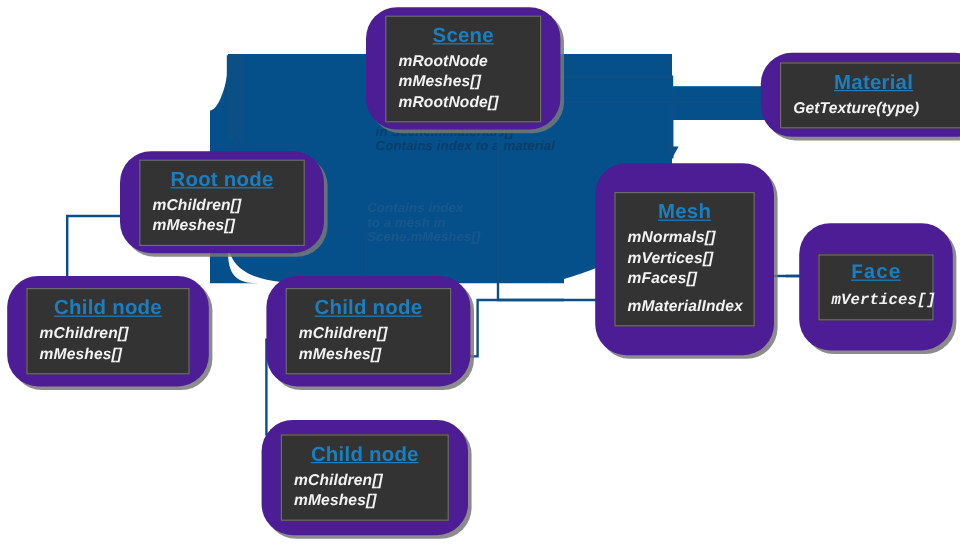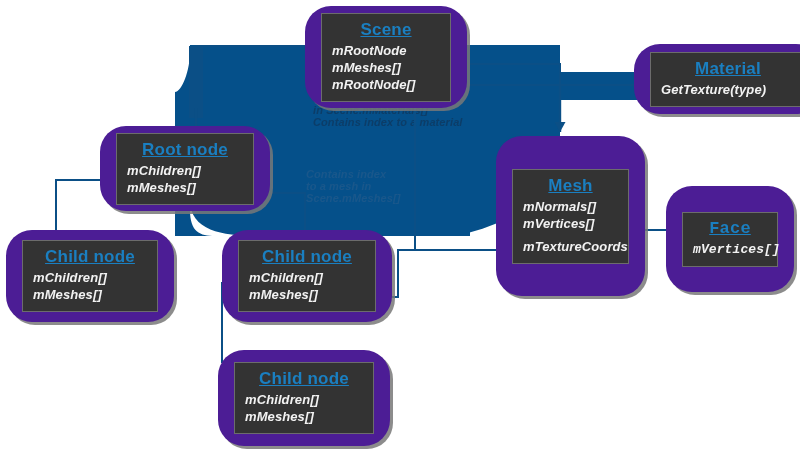--- a/index.html
+++ b/index.html
@@ -129,21 +129,22 @@
       </div>
     </div>
   </div>
 
   <div class="node" id="n-mesh" style="left:496px; top:136px; width:149px; height:160px;justify-content:center;">
     <div class="card">
       <div class="card-title">Mesh</div>
       <div class="card-fields">
         <div class="field">mNormals[]</div>
         <div class="field">mVertices[]</div>
-        <div class="field" style="margin-top:6px;">mTextureCoords</div>
+        <div class="field">mFaces[]</div>
+        <div class="field" style="margin-top:6px;">mMaterialIndex</div>
       </div>
     </div>
   </div>
 
   <div class="node" id="n-face" style="left:666px; top:186px; width:128px; height:106px;font-family:Liberation Mono, monospace;">
     <div class="card">
       <div class="card-title">Face</div>
       <div class="card-fields">
         <div class="field center">mVertices[]</div>
       </div>

